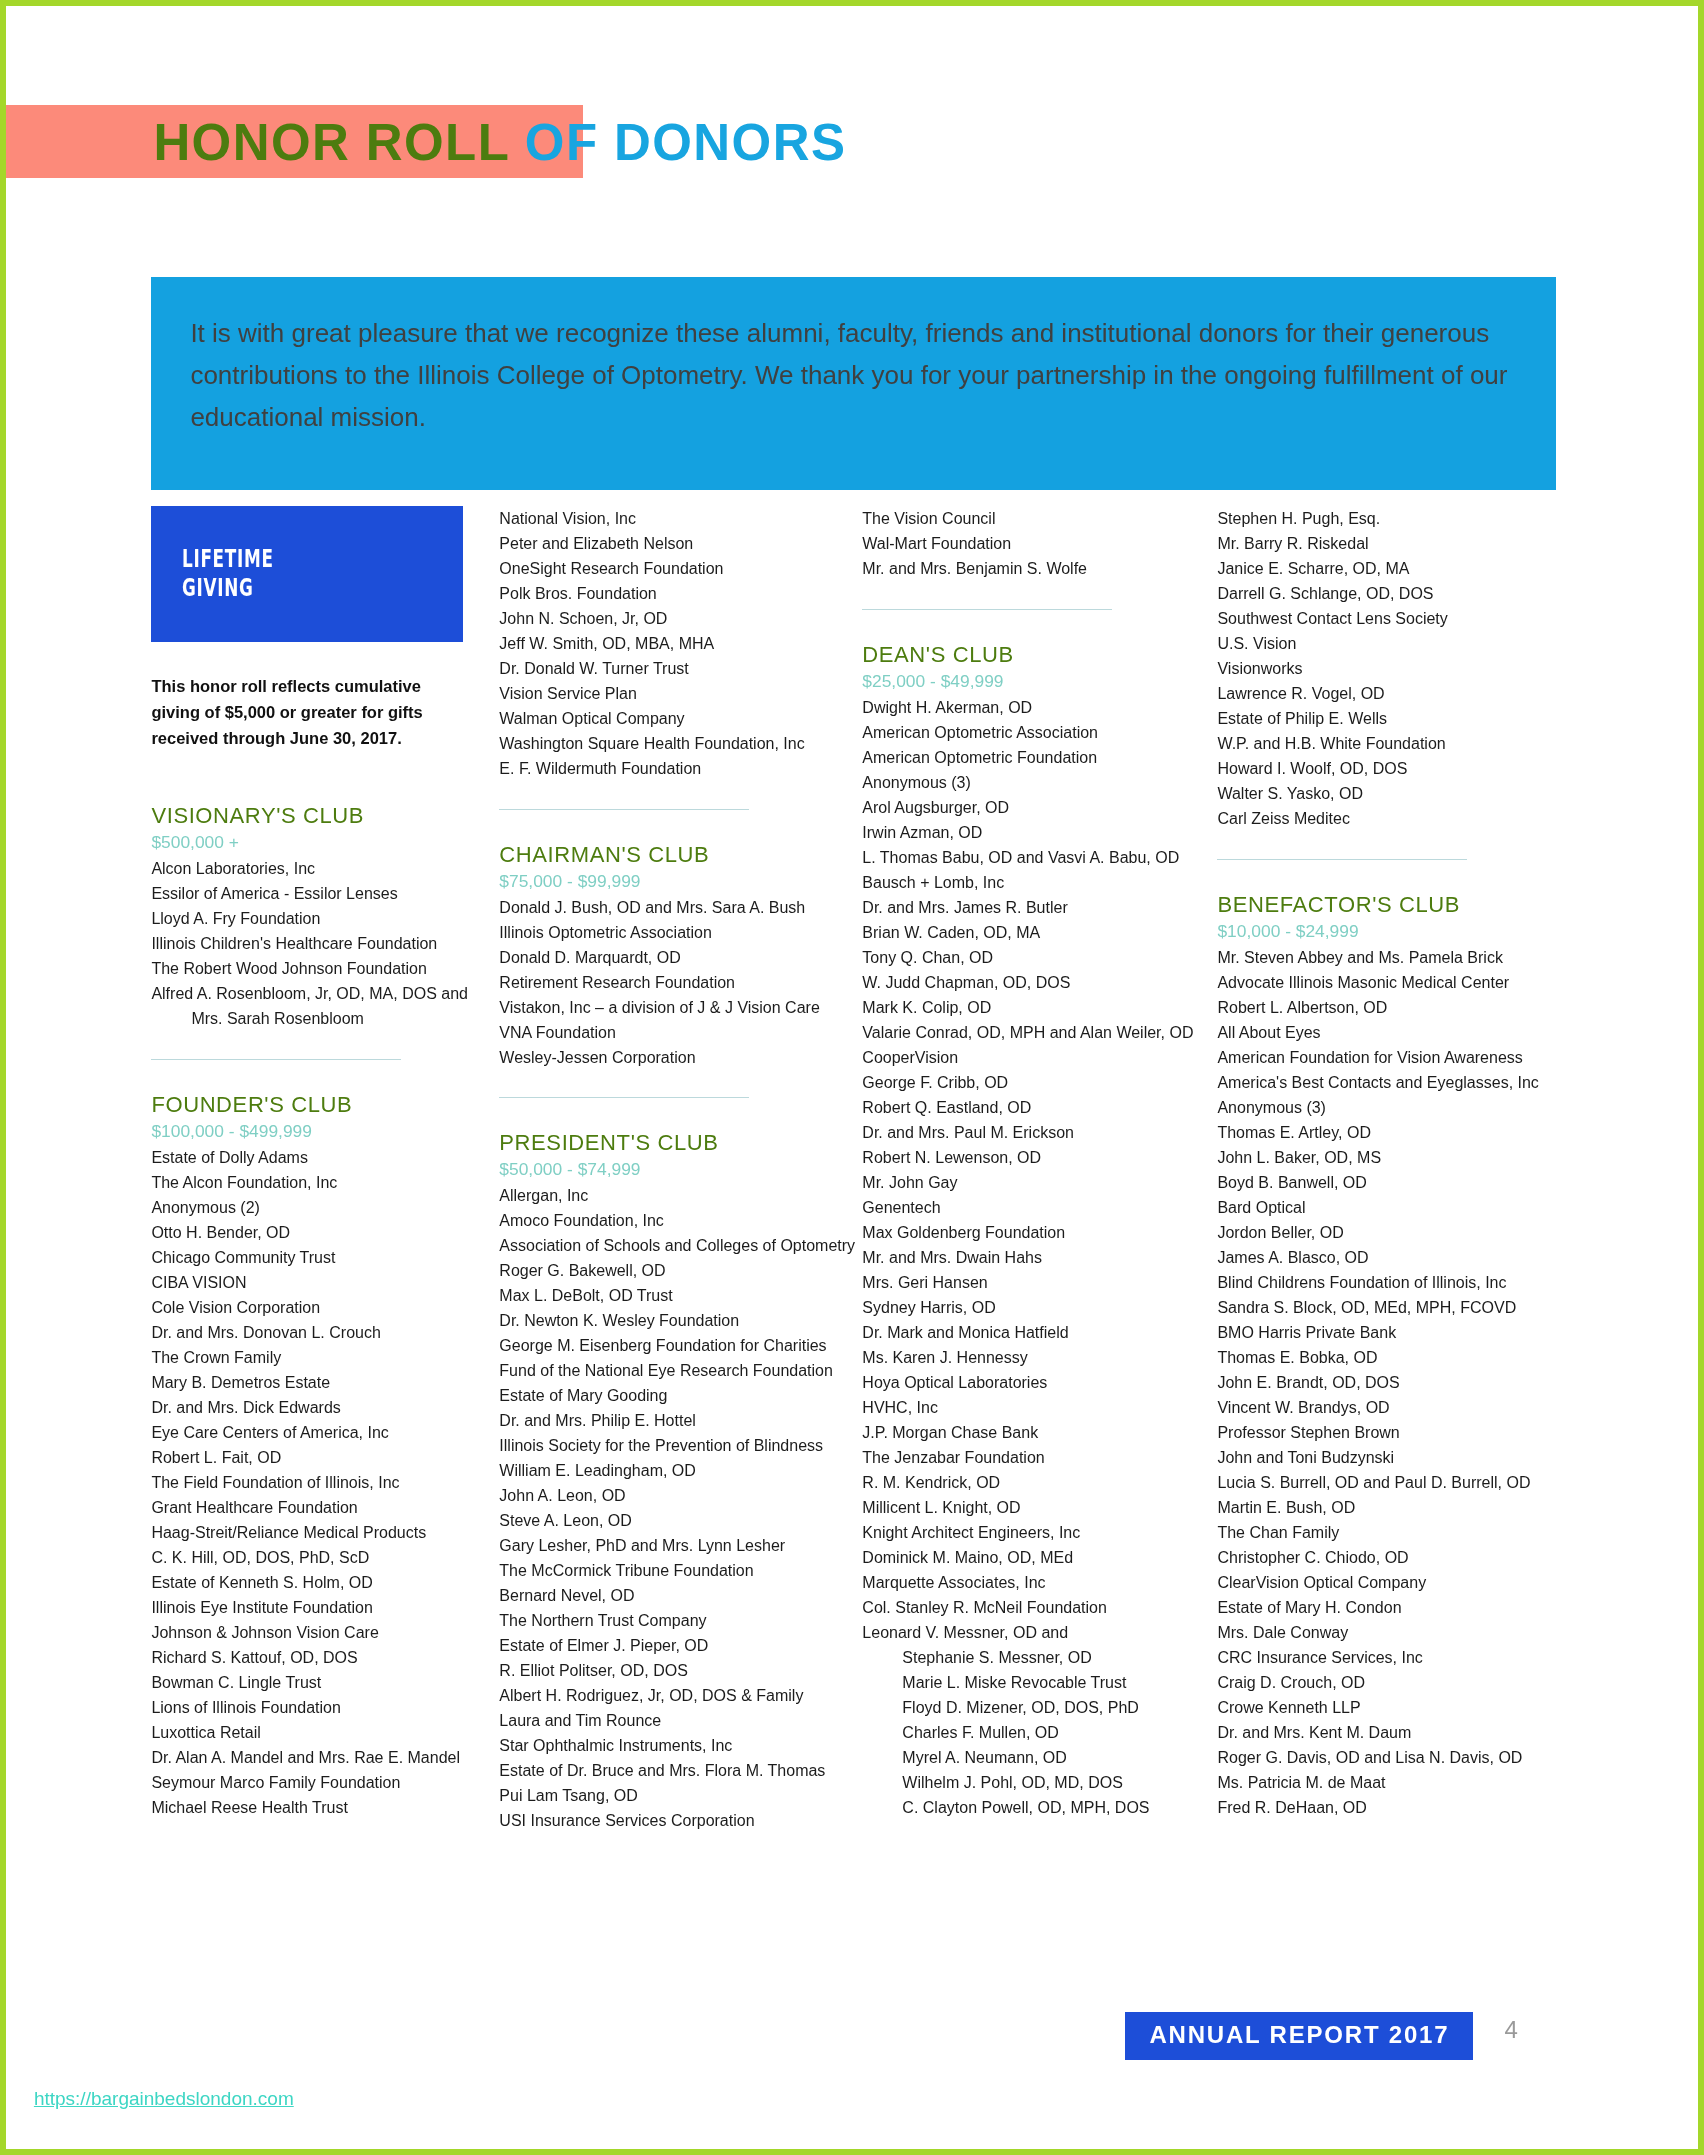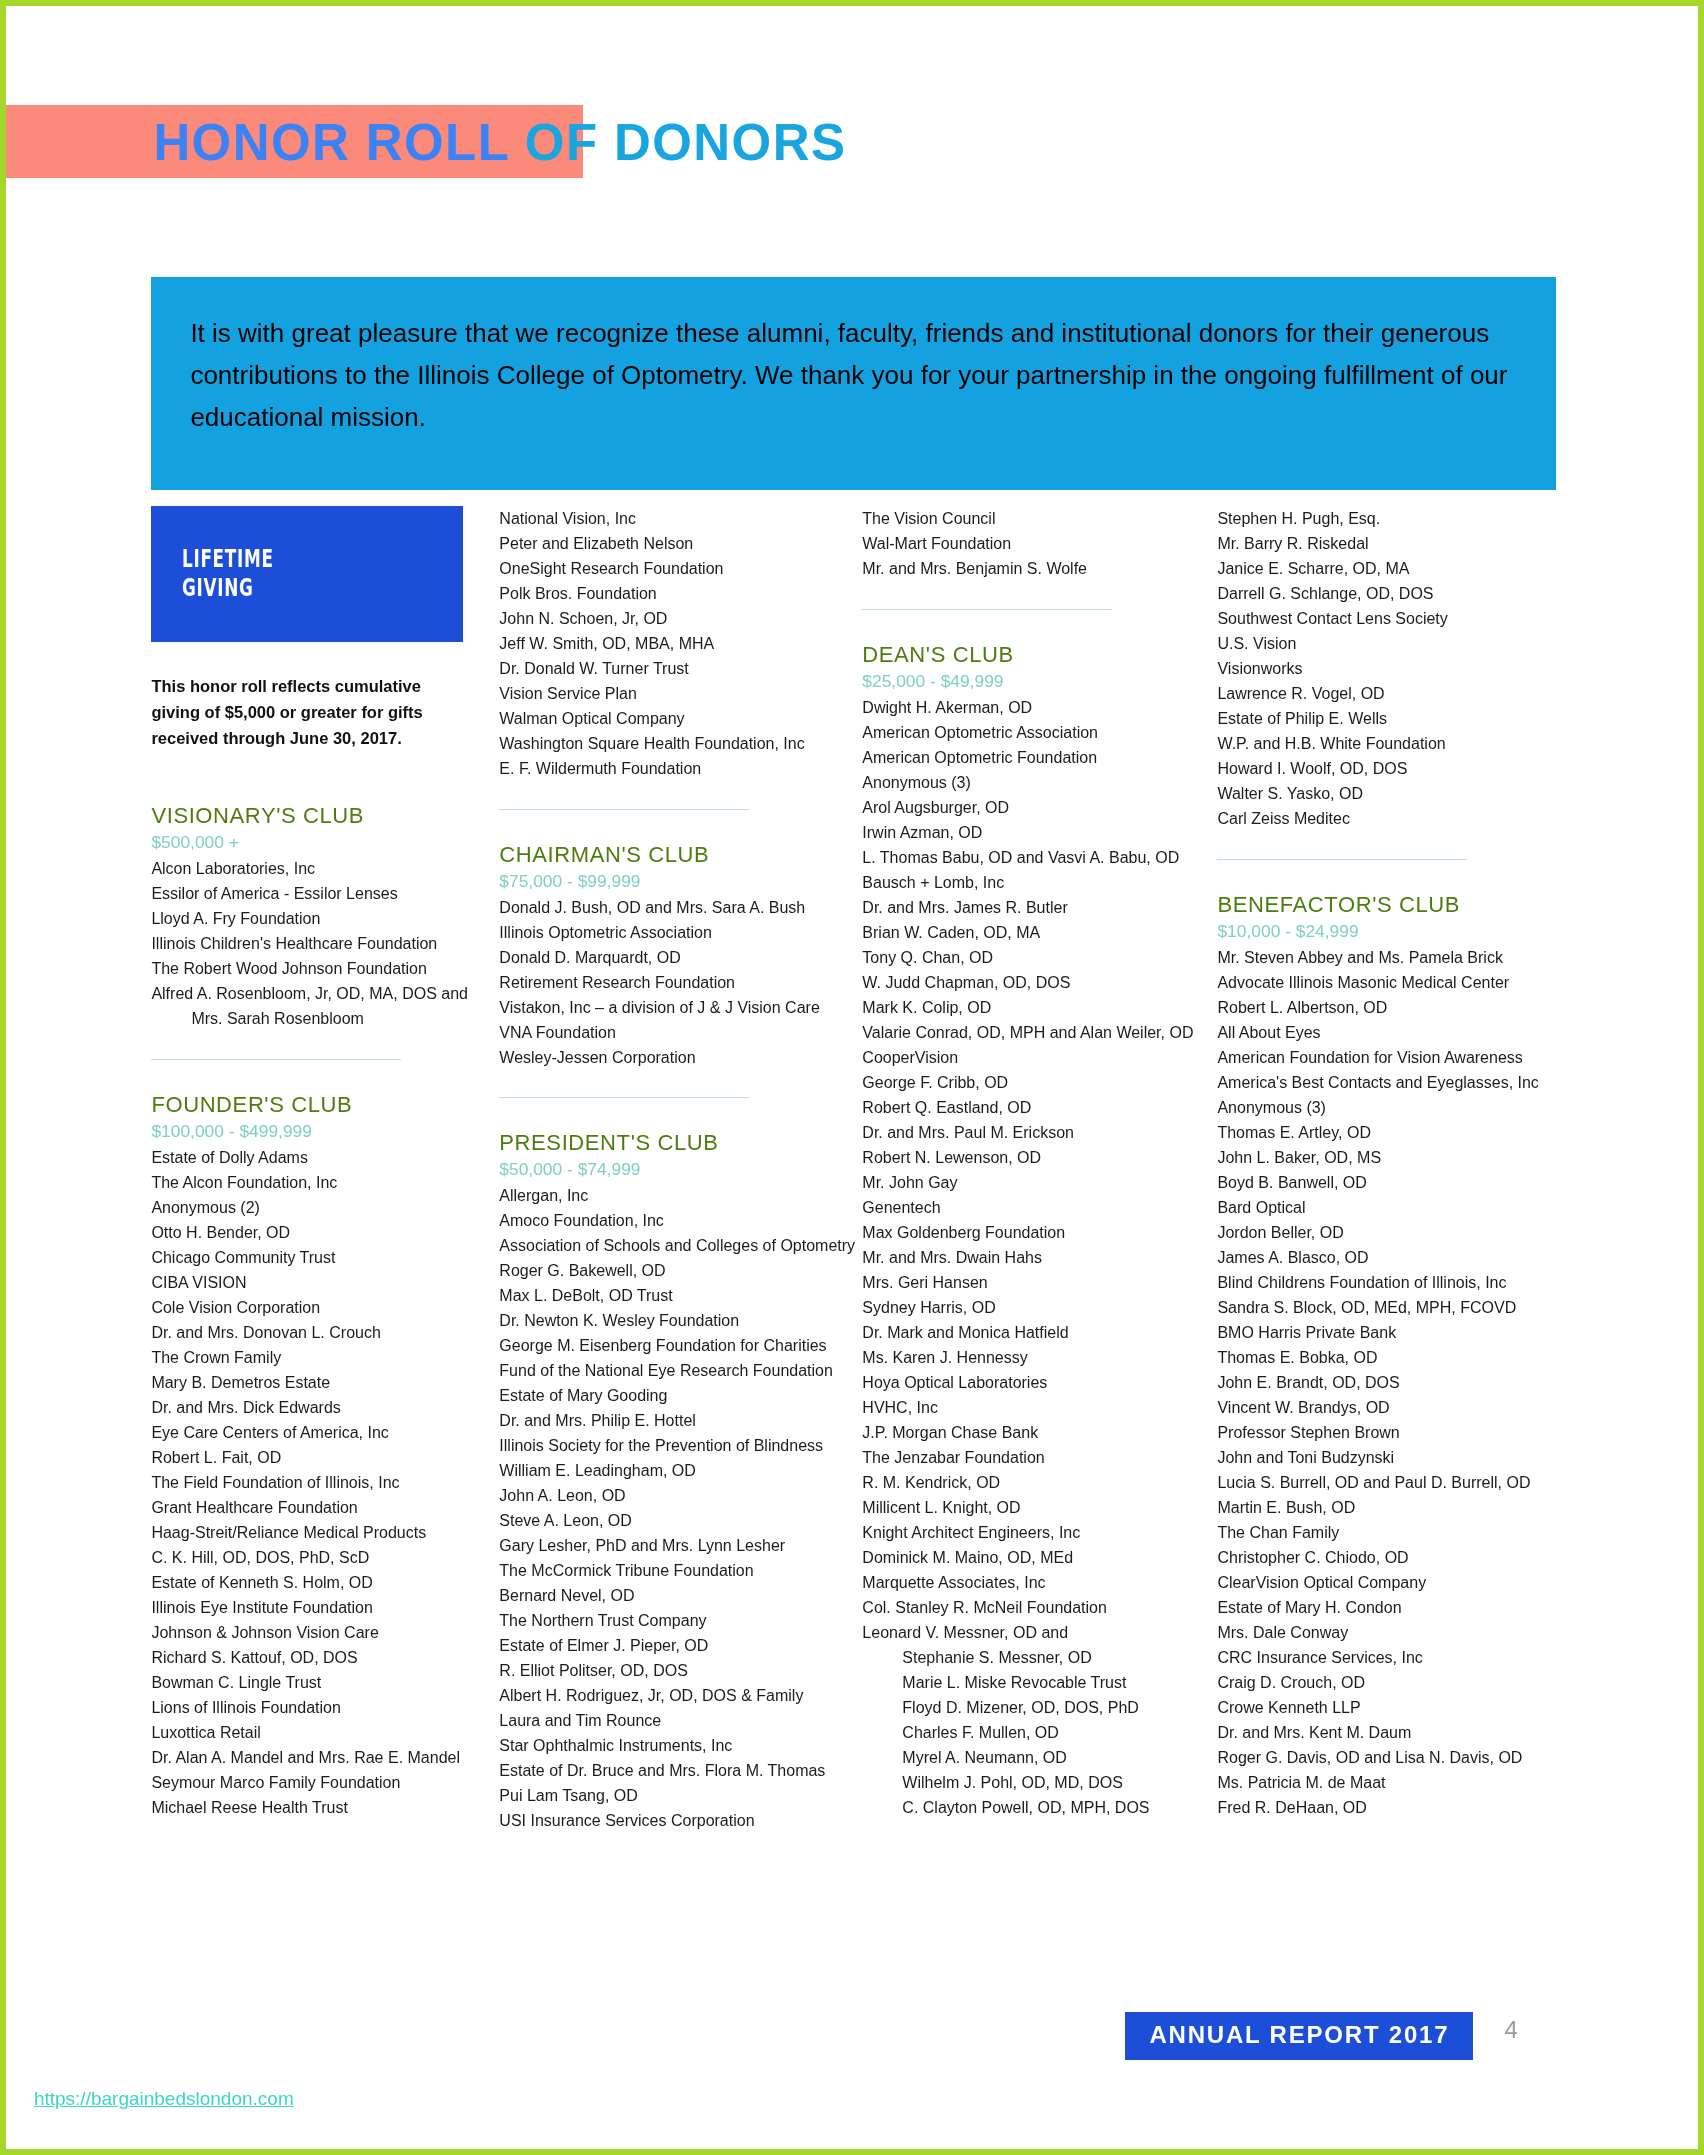--- a/index.html
+++ b/index.html
@@ -31,28 +31,28 @@
   #title-highlight {
     position:absolute; left:0px; top:0px;
     width:577px; height:73px;
     background:#fc8a7a;
   }
   #title-text {
     position:absolute; left:147px; top:-3.7px;
     font-size:51px; font-weight:bold; letter-spacing:1.4px;
     white-space:nowrap; line-height:81px;
   }
-  #title-text .w1 { color:#3b82f6;margin-top:36px; }
+  #title-text .w1 { color:#4d7c0f;margin-top:36px; }
   #title-text .w2 { color:#18a5e0; }
 
   #intro-box {
     position:absolute; left:145px; top:271px;
     width:1405px; height:213px;
     background:#14a1e0;
-    color:#000000;
+    color:#404040;
     padding:35px 39px 0 39px;
     font-size:26px; line-height:42px;
     font-weight:300;
   }
 
   
   #columns {
     position:absolute; left:145px; top:500px;
     width:1414px;
     display:flex;

